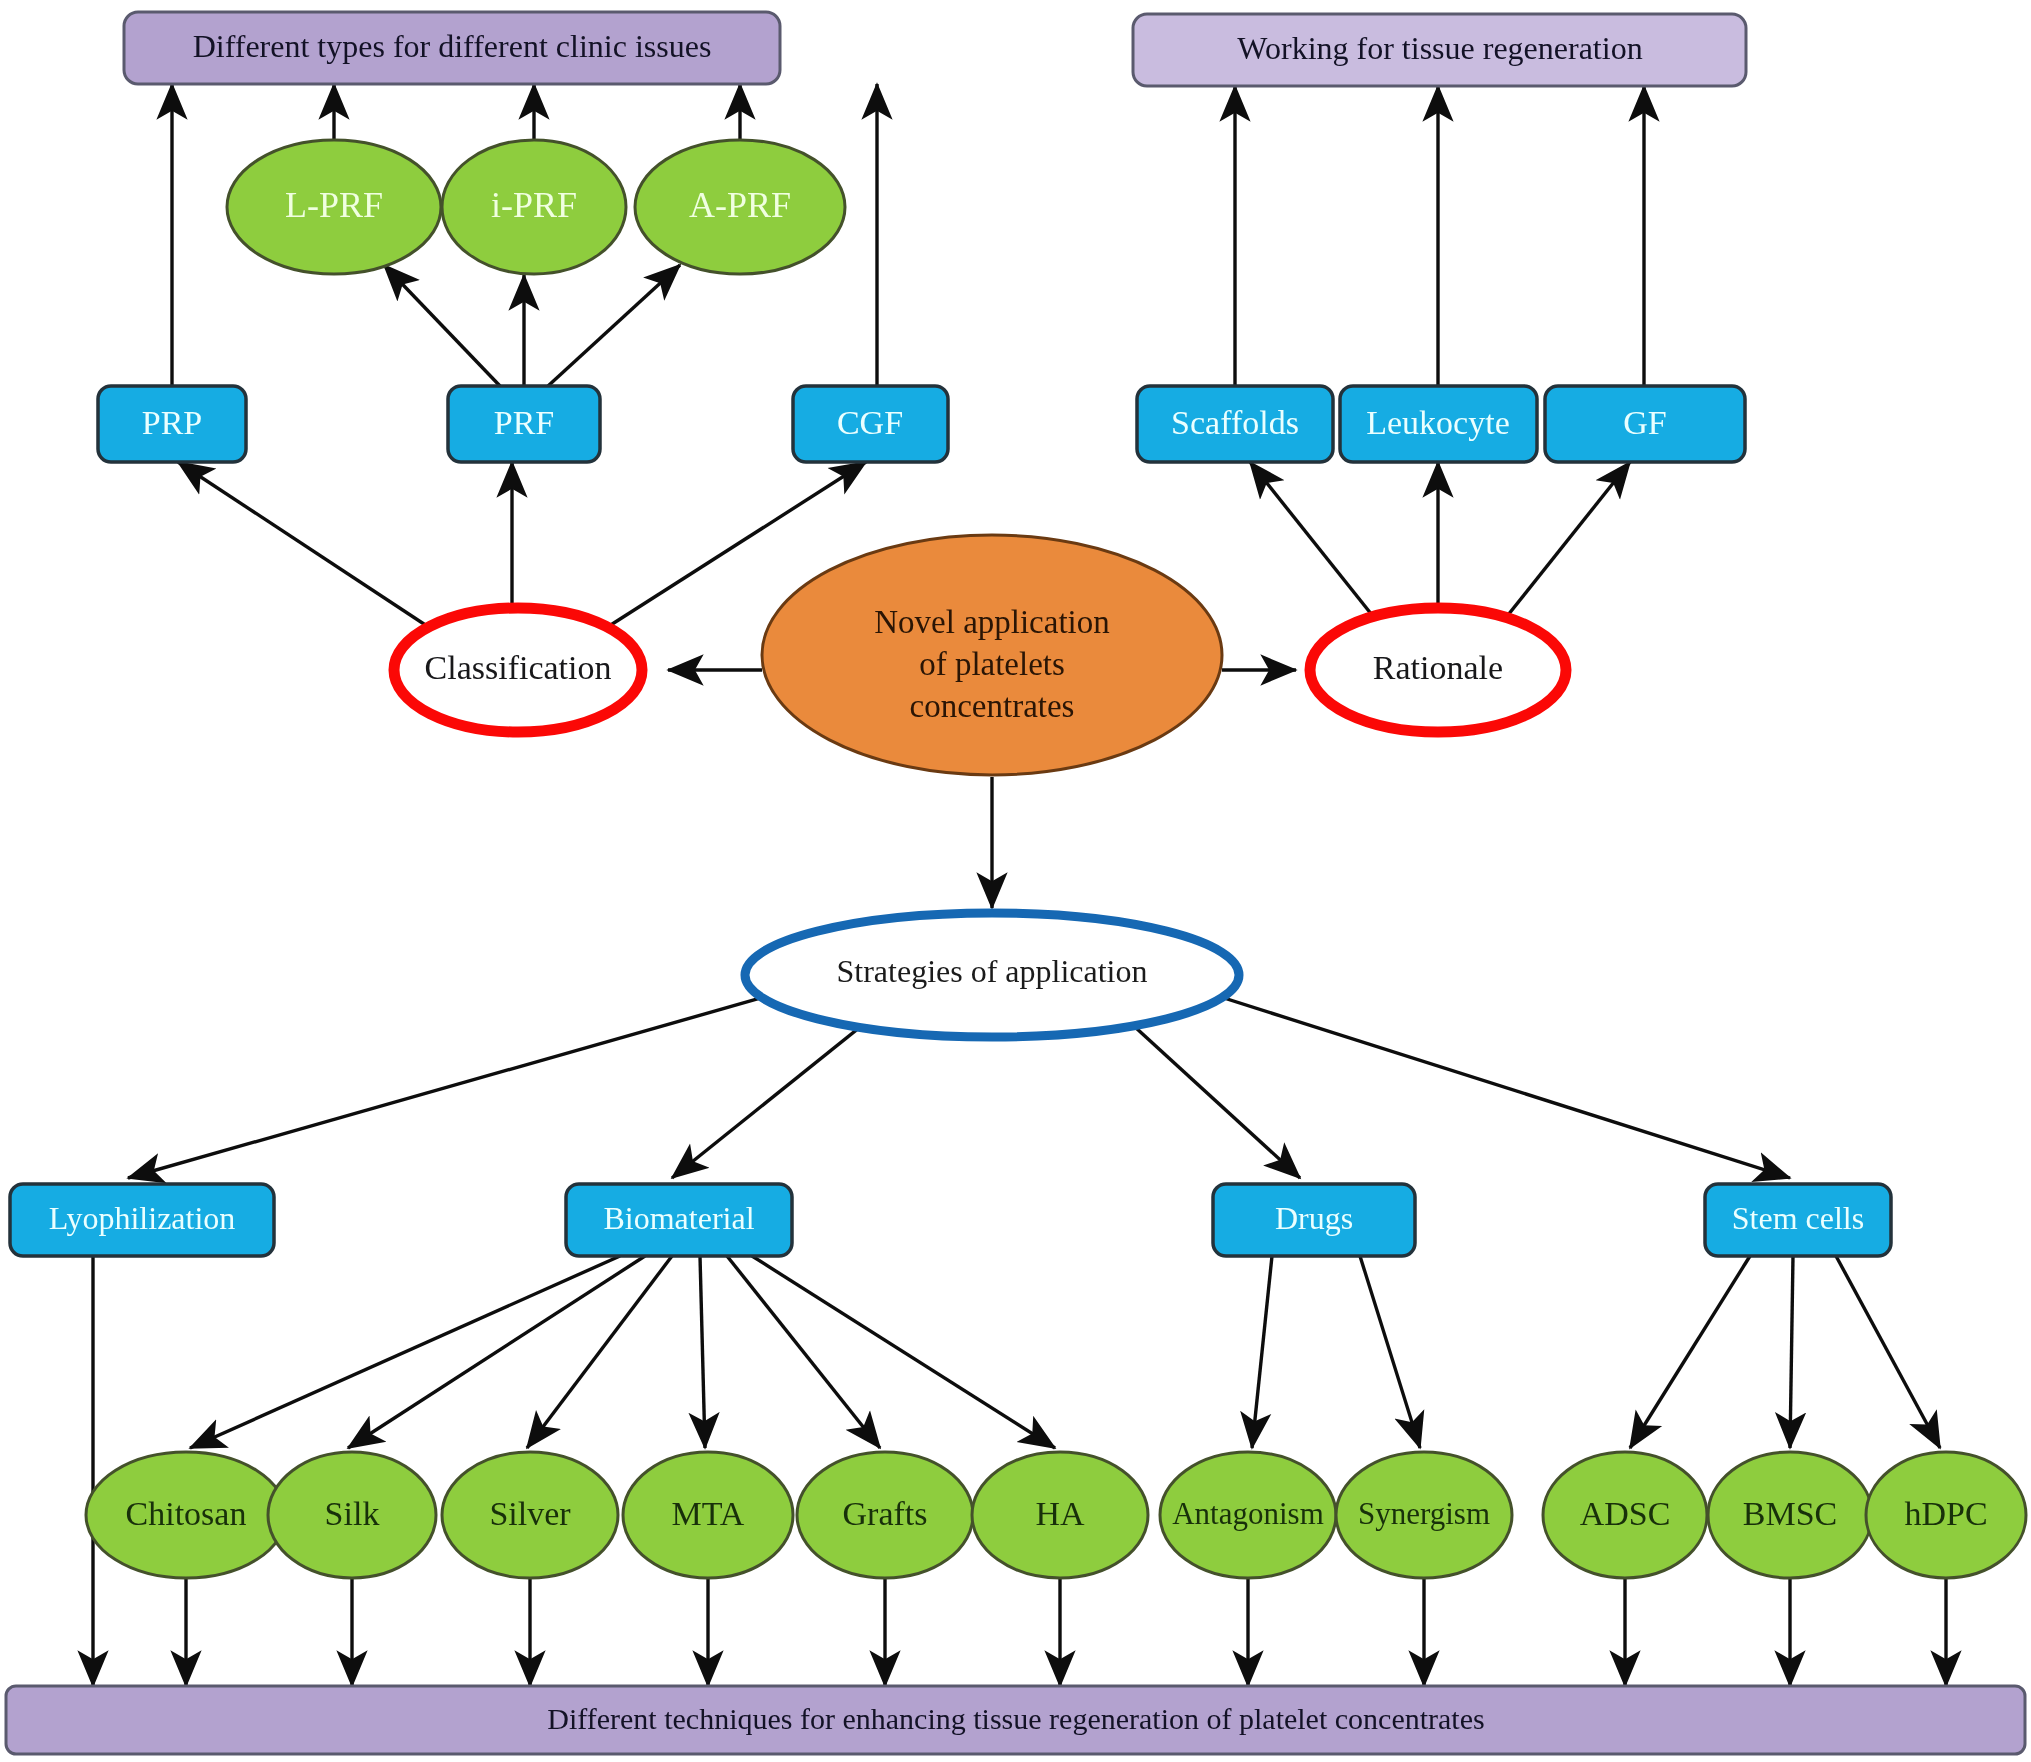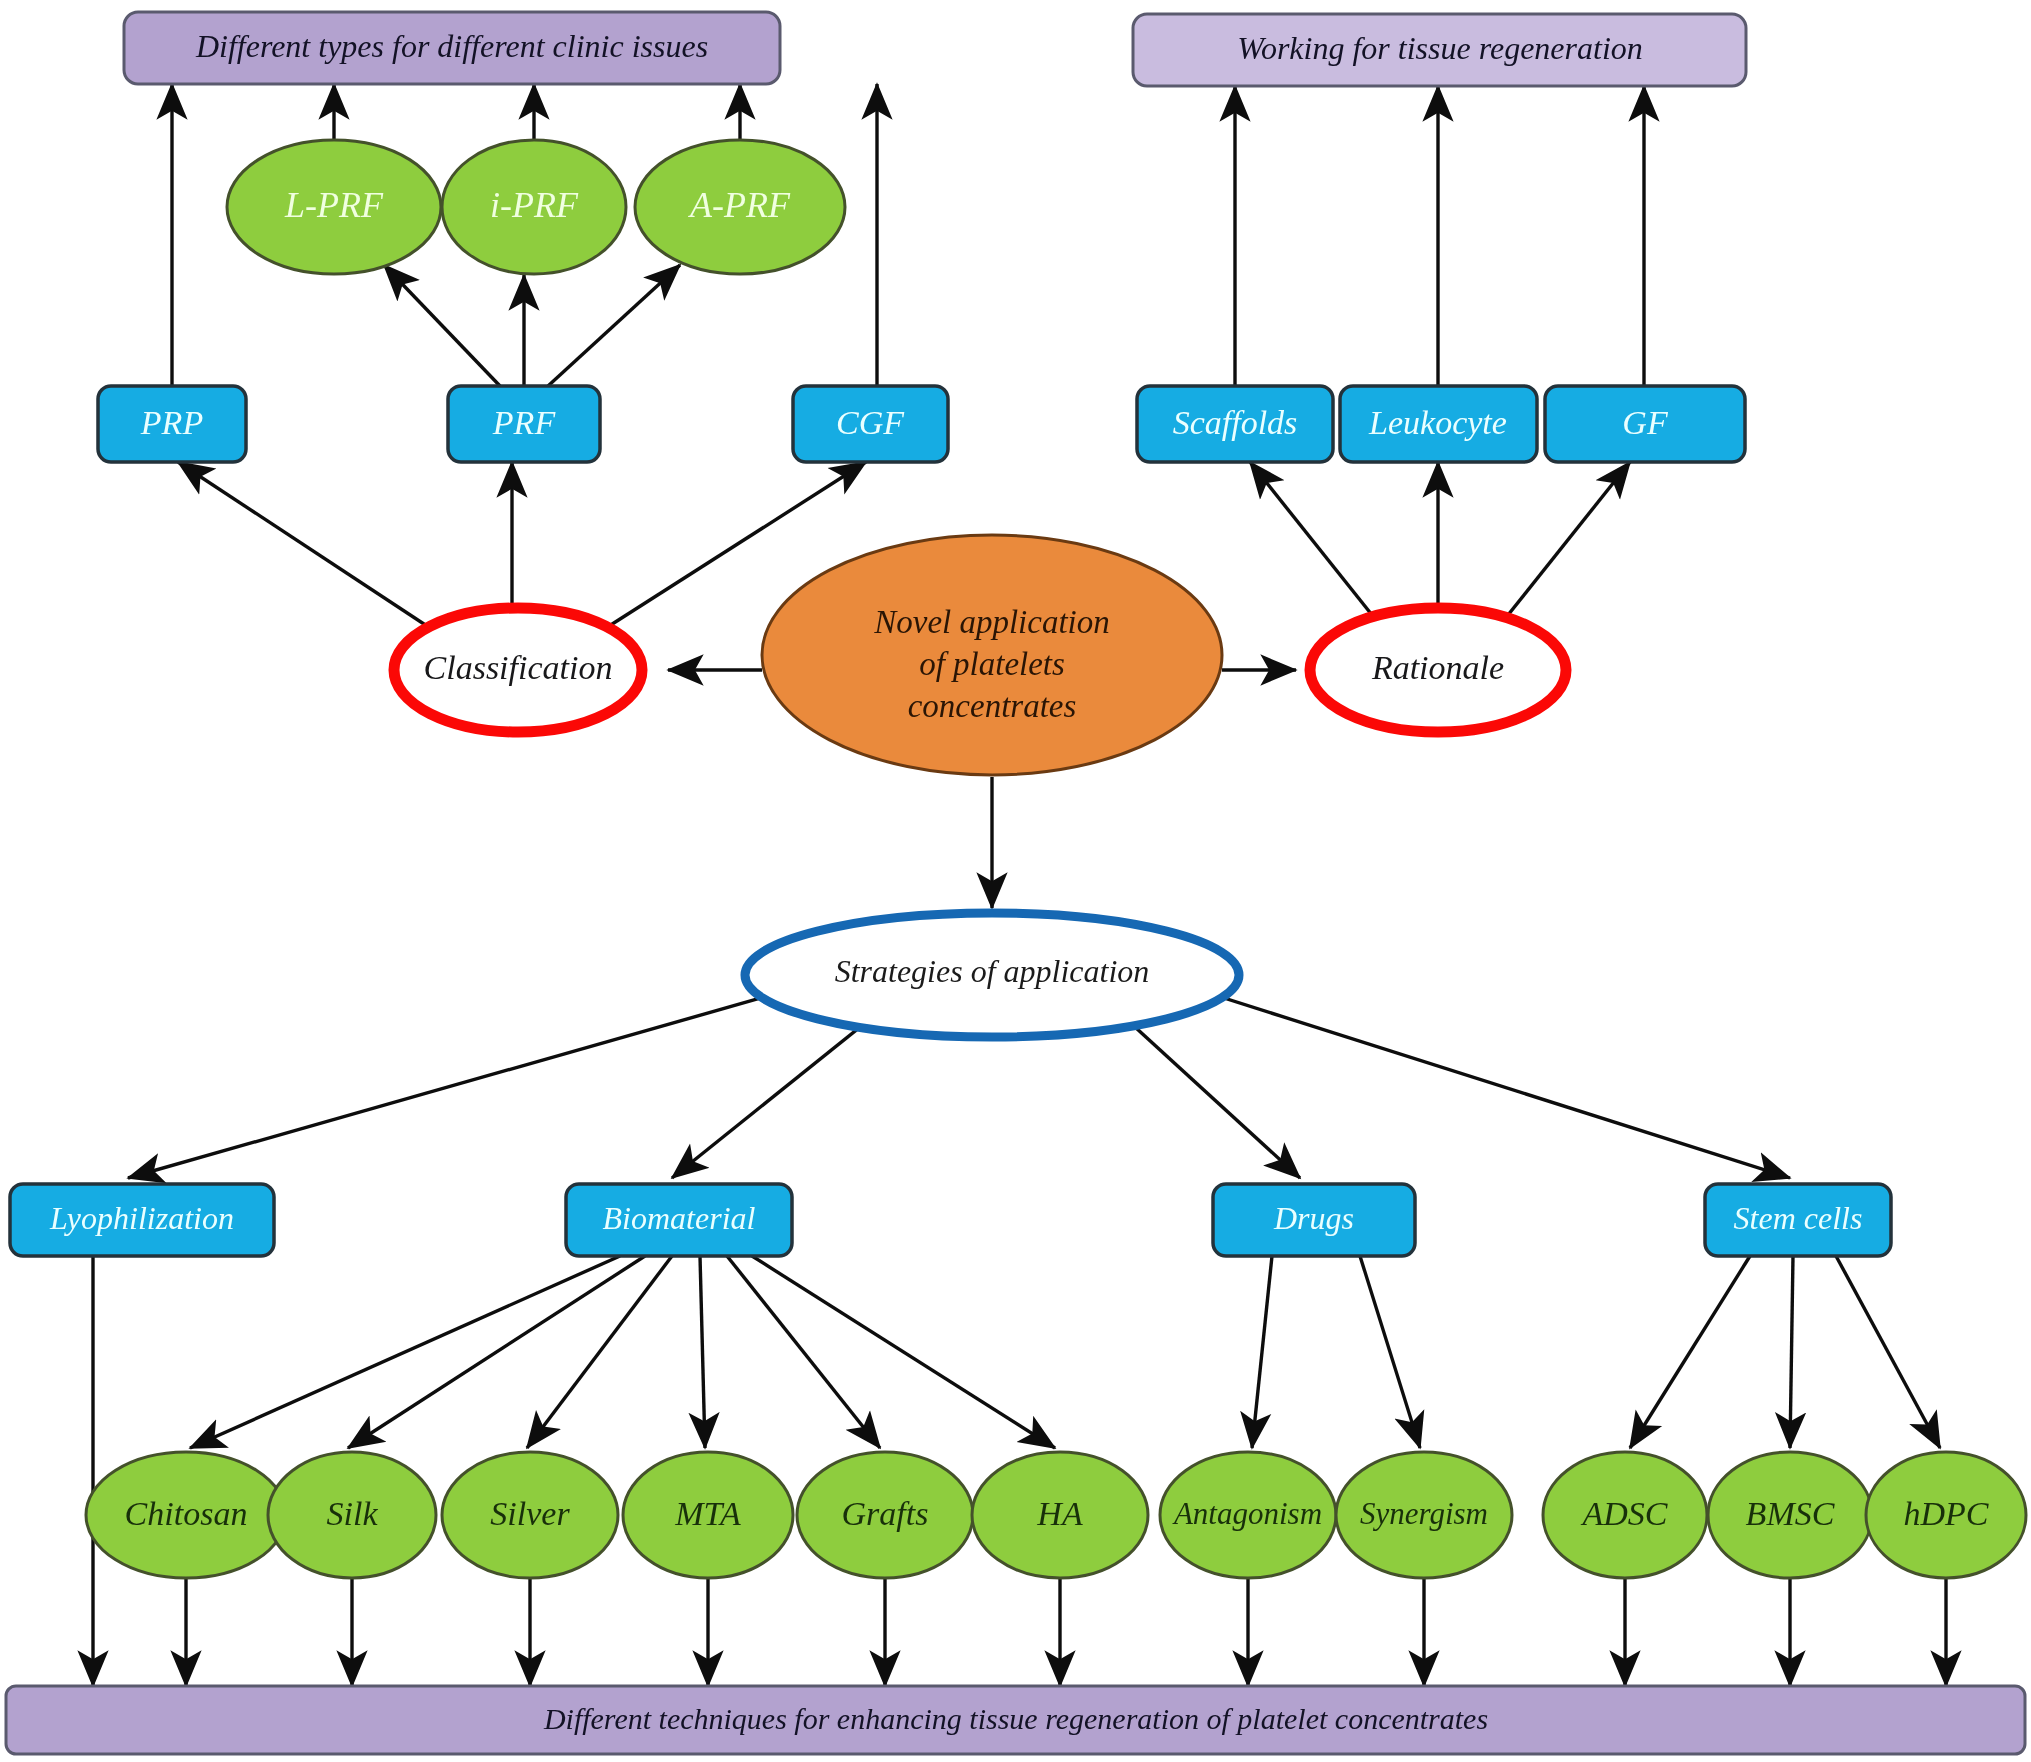--- a/index.html
+++ b/index.html
@@ -1,17 +1,17 @@
 <!DOCTYPE html>
 <html><head>
 <meta charset="utf-8">
 <style>
   html,body{margin:0;padding:0;background:#ffffff;}
   body{width:2031px;height:1762px;font-family:"Liberation Serif",serif;overflow:hidden;}
-  #stage{position:relative;width:1808px;height:1762px;font-style:italic;}
+  #stage{position:relative;width:1808px;height:1762px;}
   svg#diagram{position:absolute;left:0;top:0;width:2031px;height:1762px;}
   text{font-family:"Liberation Serif",serif;dominant-baseline:middle;text-anchor:middle;}
   .banner-rect{fill:#b3a2cf;stroke:#5a5a6e;stroke-width:3;}
   .banner-rect.light{fill:#c9bcdf;}
   .banner-text{fill:#131226;}
   .bluebox{fill:#16ace3;stroke:#23323b;stroke-width:3.5;}
   .bluebox-text{fill:#eaffff;}
   .greenell{fill:#8ecd3e;stroke:#44512b;stroke-width:3;}
   .greenell-text-light{fill:#f0ffe0;}
   .greenell-text-dark{fill:#18300a;}

